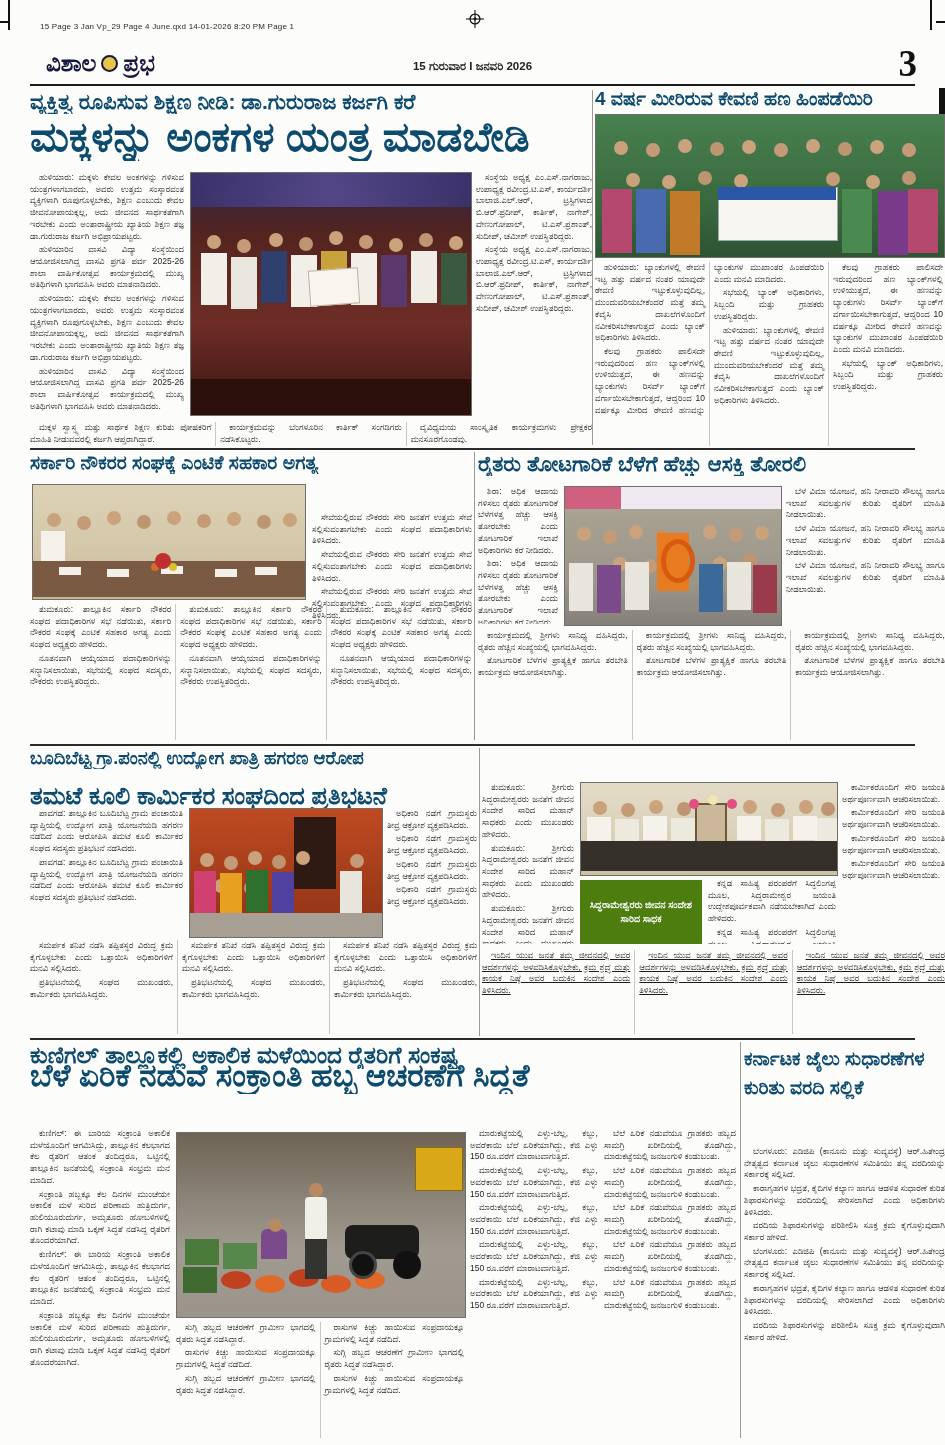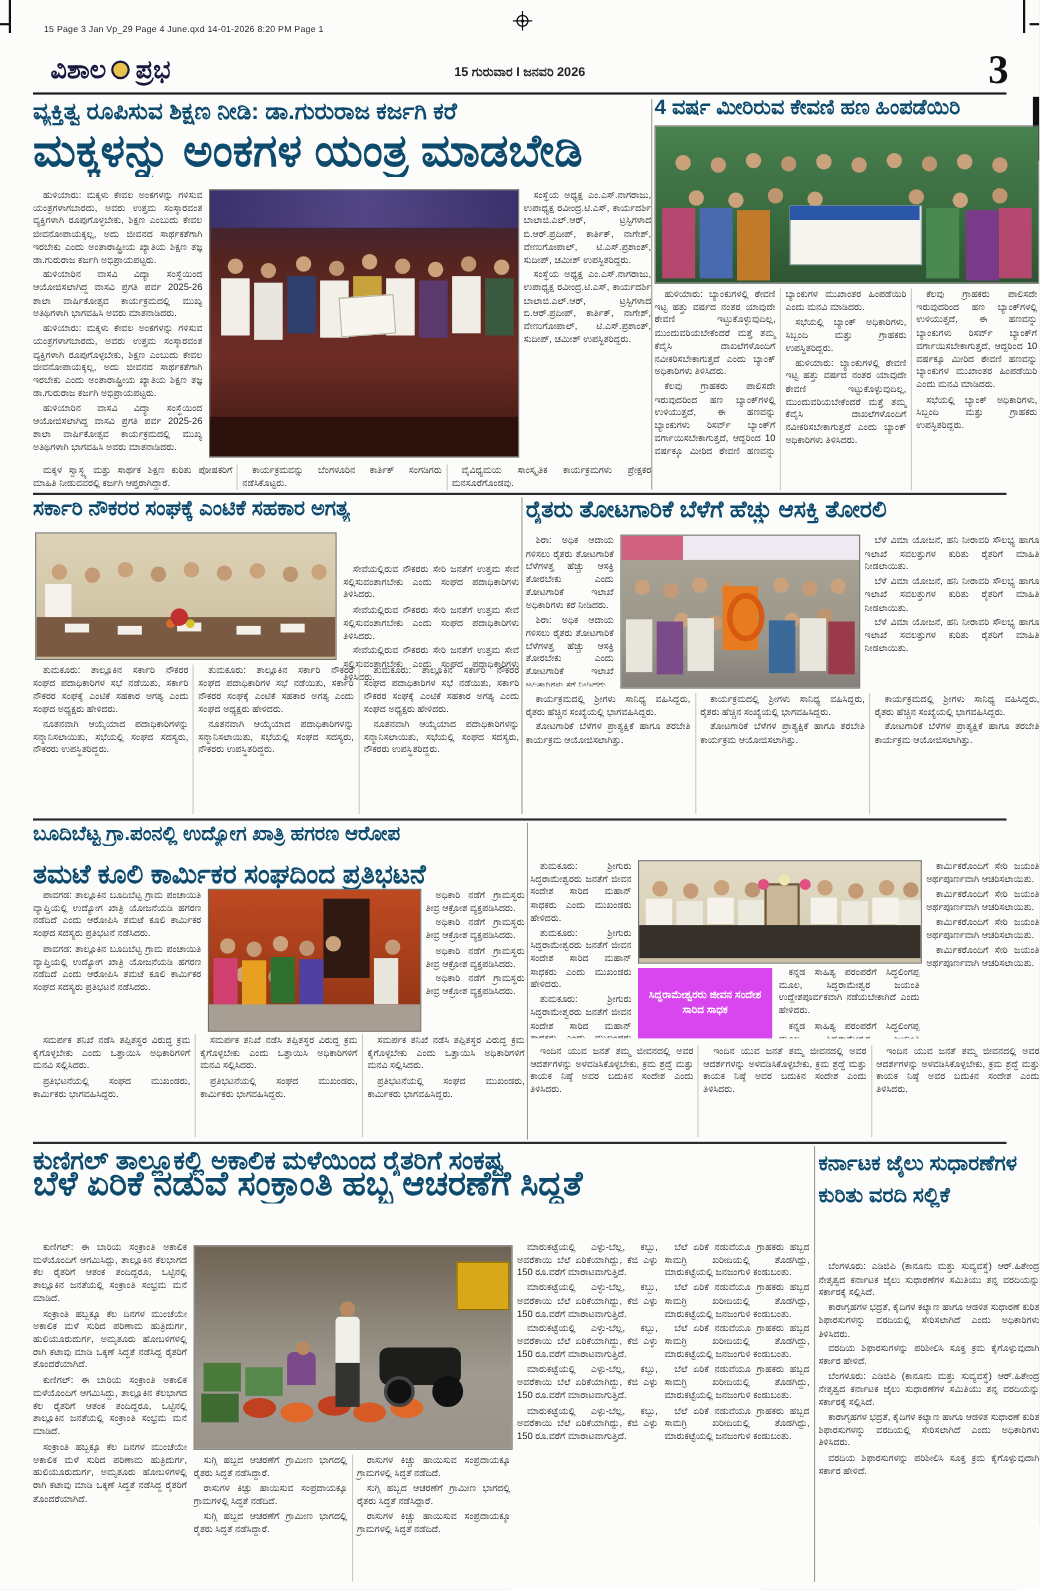--- a/index.html
+++ b/index.html
@@ -82,21 +82,21 @@
   .ph-mkt .produce{left:44px;top:138px;width:30px;height:18px;border-radius:50%;background:#c04020;
     box-shadow:34px 4px 0 #e06828,68px -2px 0 #c04020,100px 4px 0 #d85a24,134px 0 0 #e06828;}
   .ph-mkt .vendor{left:84px;top:96px;width:26px;height:30px;background:#7a4a8a;border-radius:6px 6px 0 0;}
   .ph-mkt .vendor-head{left:92px;top:86px;width:13px;height:13px;border-radius:50%;background:#b98a62;}
   .ph-mkt .man-shirt{left:128px;top:64px;width:22px;height:42px;background:#f0efe8;border-radius:4px 4px 0 0;}
   .ph-mkt .man-pants{left:128px;top:106px;width:22px;height:40px;background:#33332f;}
   .ph-mkt .man-head{left:132px;top:50px;width:14px;height:14px;border-radius:50%;background:#b98a62;}
   .ph-mkt .bike{left:168px;top:92px;width:74px;height:34px;background:#1d1d1b;border-radius:8px;}
   .ph-mkt .wheel{left:172px;top:118px;width:22px;height:22px;border-radius:50%;background:#111;border:3px solid #444;box-shadow:44px 0 0 #111;}
   
-  .qbox{position:absolute;background:#d946ef;color:#fff;font-weight:bold;font-size:9.5px;line-height:1.5;
+  .qbox{position:absolute;background:#4d7c0f;color:#fff;font-weight:bold;font-size:9.5px;line-height:1.5;
         text-align:center;display:flex;align-items:center;justify-content:center;padding:4px;box-sizing:border-box;}
 </style>
 </head>
 <body>
 
 <div class="page">
 
   <div class="slug">15 Page 3 Jan Vp_29 Page 4 June.qxd  14-01-2026  8:20 PM  Page 1</div>
   <div class="mark" style="left:8px;top:0;width:1.5px;height:30px;"></div>
   <div class="mark" style="left:0;top:21px;width:9px;height:1.5px;"></div>
@@ -273,21 +273,21 @@
         <p class="para">ಕಾರ್ಮಿಕರೊಂದಿಗೆ ಸೇರಿ ಜಯಂತಿ ಅರ್ಥಪೂರ್ಣವಾಗಿ ಆಚರಿಸಲಾಯಿತು.</p>
         <p class="para">ಕಾರ್ಮಿಕರೊಂದಿಗೆ ಸೇರಿ ಜಯಂತಿ ಅರ್ಥಪೂರ್ಣವಾಗಿ ಆಚರಿಸಲಾಯಿತು.</p>
         <p class="para">ಕಾರ್ಮಿಕರೊಂದಿಗೆ ಸೇರಿ ಜಯಂತಿ ಅರ್ಥಪೂರ್ಣವಾಗಿ ಆಚರಿಸಲಾಯಿತು.</p>
         <p class="para">ಕಾರ್ಮಿಕರೊಂದಿಗೆ ಸೇರಿ ಜಯಂತಿ ಅರ್ಥಪೂರ್ಣವಾಗಿ ಆಚರಿಸಲಾಯಿತು.</p>
       </div>
     <div class="qbox" style="left:98px;top:132px;width:122px;height:64px;">ಸಿದ್ಧರಾಮೇಶ್ವರರು ಜೀವನ ಸಂದೇಶ ಸಾರಿದ ಸಾಧಕ</div>
     <div class="col" style="left:226px;top:130px;width:128px;height:66px;">
         <p class="para">ಕನ್ನಡ ಸಾಹಿತ್ಯ ಪರಂಪರೆಗೆ ಸಿದ್ಧಲಿಂಗಪ್ಪ ಮೂಲ, ಸಿದ್ಧರಾಮೇಶ್ವರ ಜಯಂತಿ ಉದ್ದೇಶಪೂರ್ವಕವಾಗಿ ನಡೆಯಬೇಕಾಗಿದೆ ಎಂದು ಹೇಳಿದರು.</p>
         <p class="para">ಕನ್ನಡ ಸಾಹಿತ್ಯ ಪರಂಪರೆಗೆ ಸಿದ್ಧಲಿಂಗಪ್ಪ ಮೂಲ, ಸಿದ್ಧರಾಮೇಶ್ವರ ಜಯಂತಿ ಉದ್ದೇಶಪೂರ್ವಕವಾಗಿ ನಡೆಯಬೇಕಾಗಿದೆ ಎಂದು ಹೇಳಿದರು.</p>
       </div>
-    <div class="col cols3" style="left:0;top:202px;width:463px;height:84px;">
+    <div class="col cols3" style="left:0;top:202px;width:463px;height:84px;text-decoration:underline;">
         <p class="para">ಇಂದಿನ ಯುವ ಜನತೆ ತಮ್ಮ ಜೀವನದಲ್ಲಿ ಅವರ ಆದರ್ಶಗಳನ್ನು ಅಳವಡಿಸಿಕೊಳ್ಳಬೇಕು, ಕ್ರಮ ಶ್ರದ್ಧೆ ಮತ್ತು ಕಾಯಕ ನಿಷ್ಠೆ ಅವರ ಬದುಕಿನ ಸಂದೇಶ ಎಂದು ತಿಳಿಸಿದರು.</p>
         <p class="para">ಇಂದಿನ ಯುವ ಜನತೆ ತಮ್ಮ ಜೀವನದಲ್ಲಿ ಅವರ ಆದರ್ಶಗಳನ್ನು ಅಳವಡಿಸಿಕೊಳ್ಳಬೇಕು, ಕ್ರಮ ಶ್ರದ್ಧೆ ಮತ್ತು ಕಾಯಕ ನಿಷ್ಠೆ ಅವರ ಬದುಕಿನ ಸಂದೇಶ ಎಂದು ತಿಳಿಸಿದರು.</p>
         <p class="para">ಇಂದಿನ ಯುವ ಜನತೆ ತಮ್ಮ ಜೀವನದಲ್ಲಿ ಅವರ ಆದರ್ಶಗಳನ್ನು ಅಳವಡಿಸಿಕೊಳ್ಳಬೇಕು, ಕ್ರಮ ಶ್ರದ್ಧೆ ಮತ್ತು ಕಾಯಕ ನಿಷ್ಠೆ ಅವರ ಬದುಕಿನ ಸಂದೇಶ ಎಂದು ತಿಳಿಸಿದರು.</p>
       </div>
   </div>
 
   <div class="hrule" style="left:30px;top:1038px;width:885px;"></div>
 
   <div class="article" style="left:30px;top:1042px;width:706px;height:398px;">
     <div class="kicker" style="top:0;font-size:23px;">ಕುಣಿಗಲ್ ತಾಲ್ಲೂಕಲ್ಲಿ ಅಕಾಲಿಕ ಮಳೆಯಿಂದ ರೈತರಿಗೆ ಸಂಕಷ್ಟ</div>

